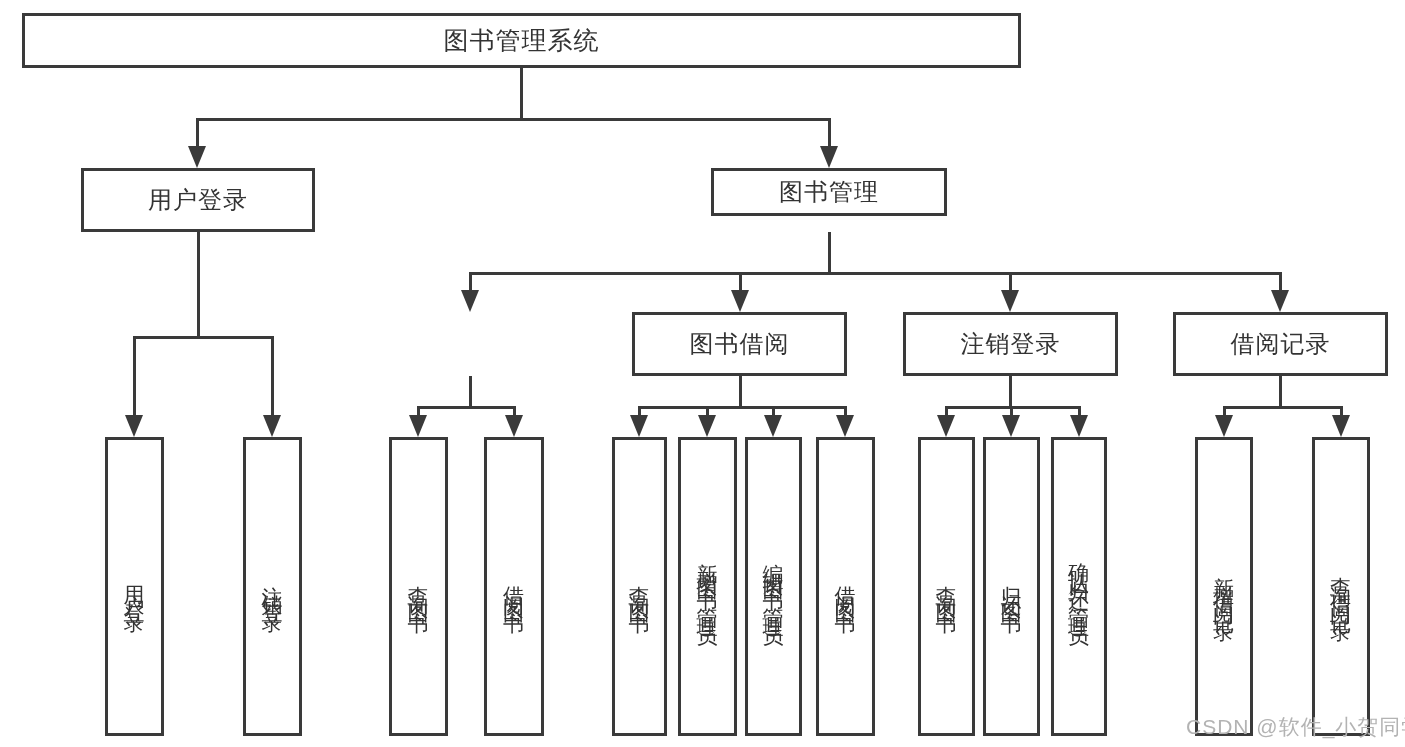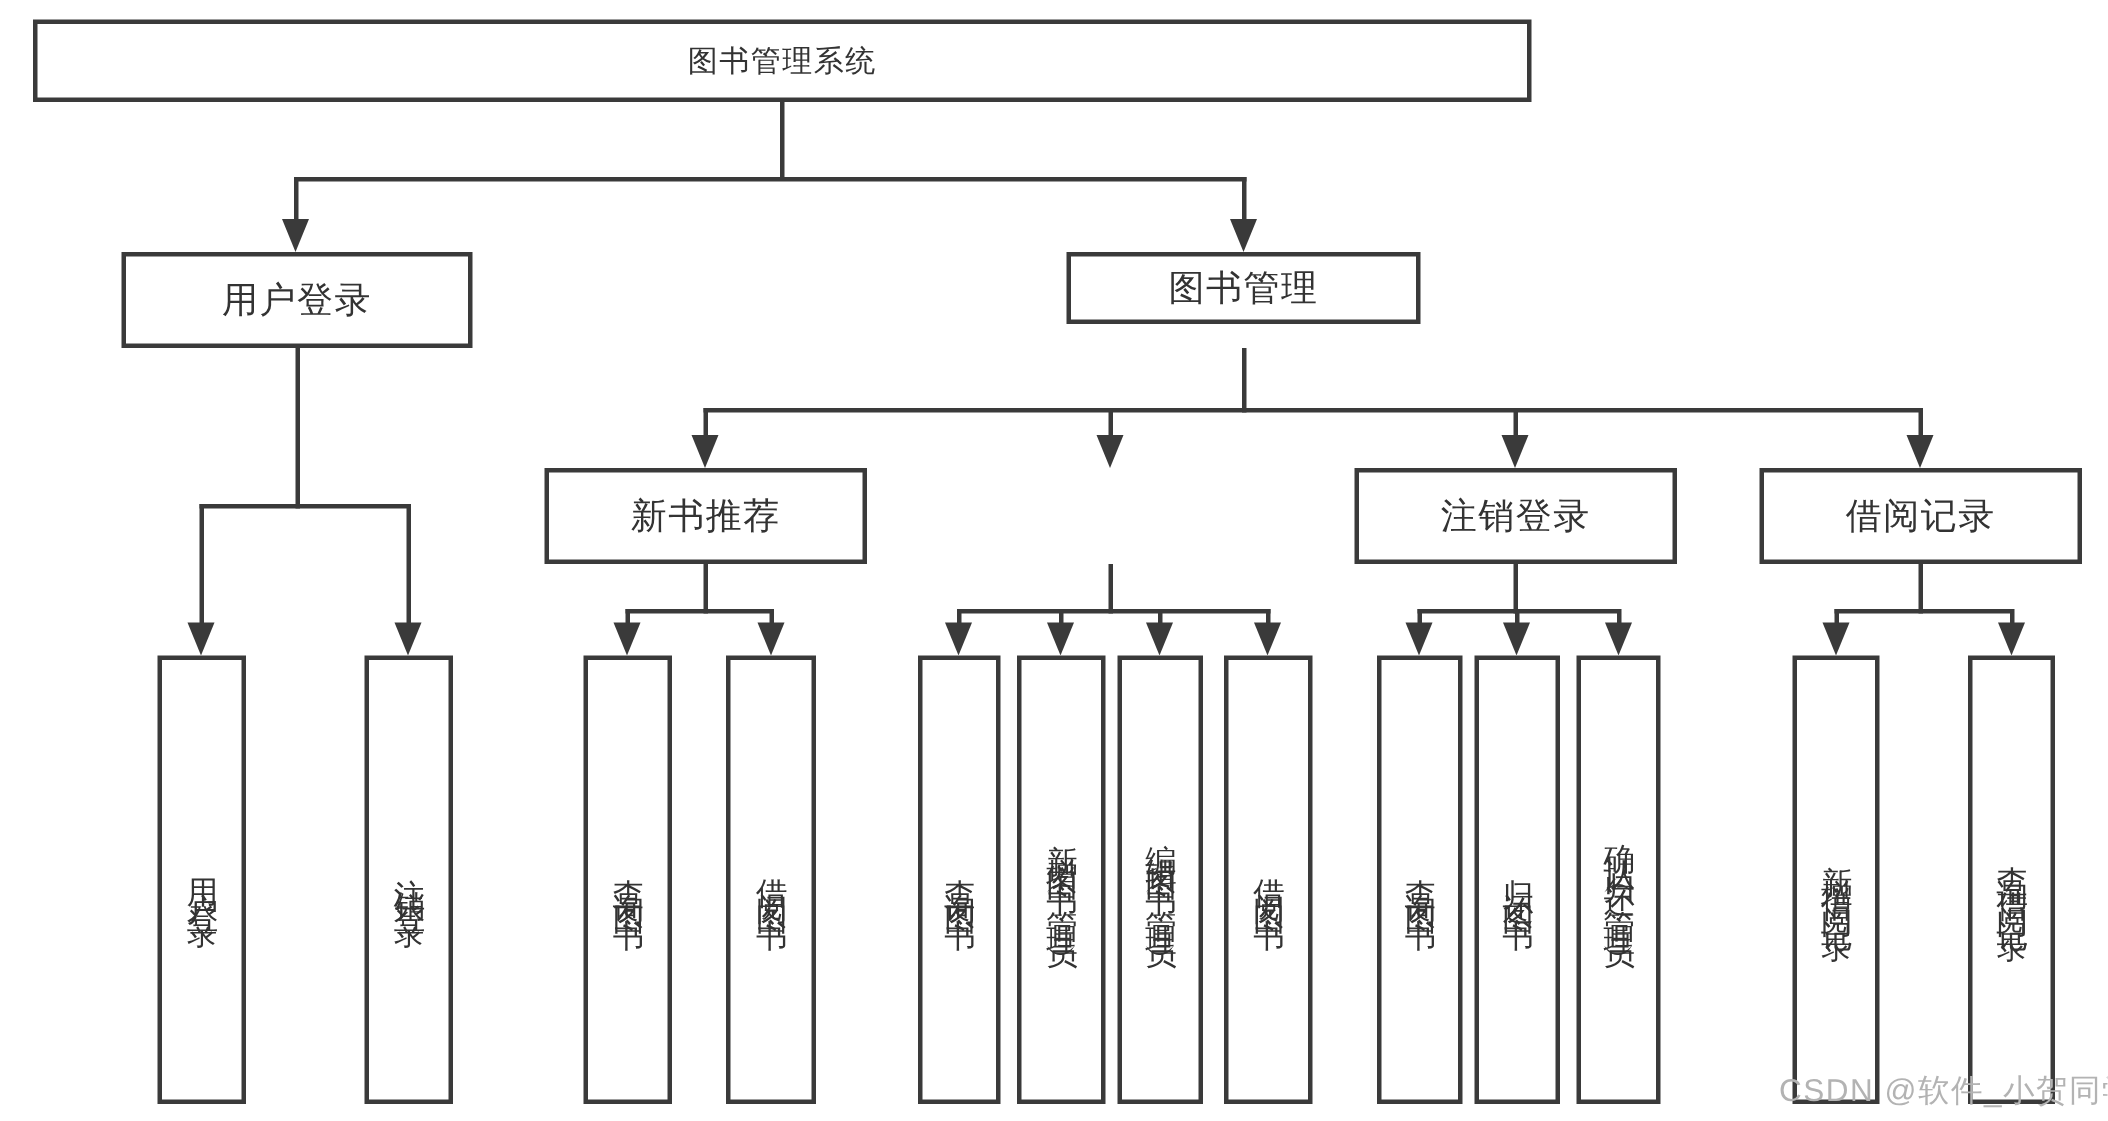--- a/index.html
+++ b/index.html
@@ -21,21 +21,21 @@
   }
   .node{
     position:absolute;
     border:3px solid var(--line);
     background:#fff;
     display:flex;align-items:center;justify-content:center;
     color:var(--text);
     font-size:24px;
     letter-spacing:1px;
   }
-  .node.root{font-size:20px;}
+  .node.root{font-size:25px;}
   .vnode{
     position:absolute;
     border:3px solid var(--line);
     background:#fff;
     display:flex;align-items:center;justify-content:center;
     color:var(--text);
   }
   .vnode span{
     writing-mode:vertical-rl;
     text-orientation:mixed;
@@ -96,22 +96,22 @@
   <div class="hline" style="left:469px;top:272px;width:813px;"></div>
   <div class="vline" style="left:469px;top:272px;height:24px;"></div>
   <div class="arrow" style="left:461px;top:290px;"></div>
   <div class="vline" style="left:739px;top:272px;height:24px;"></div>
   <div class="arrow" style="left:731px;top:290px;"></div>
   <div class="vline" style="left:1009px;top:272px;height:24px;"></div>
   <div class="arrow" style="left:1001px;top:290px;"></div>
   <div class="vline" style="left:1279px;top:272px;height:24px;"></div>
   <div class="arrow" style="left:1271px;top:290px;"></div>
 
-  <div class="node" style="left:363px;top:312px;width:215px;height:64px;">
-    <span>新书推荐</span>
+  <div class="node" style="left:632px;top:312px;width:215px;height:64px;">
+    <span>图书借阅</span>
   </div>
   <div class="node" style="left:903px;top:312px;width:215px;height:64px;">
     <span>注销登录</span>
   </div>
   <div class="node" style="left:1173px;top:312px;width:215px;height:64px;">
     <span>借阅记录</span>
   </div>
 
   <div class="vline" style="left:469px;top:376px;height:33px;"></div>
   <div class="hline" style="left:417px;top:406px;width:99px;"></div>

